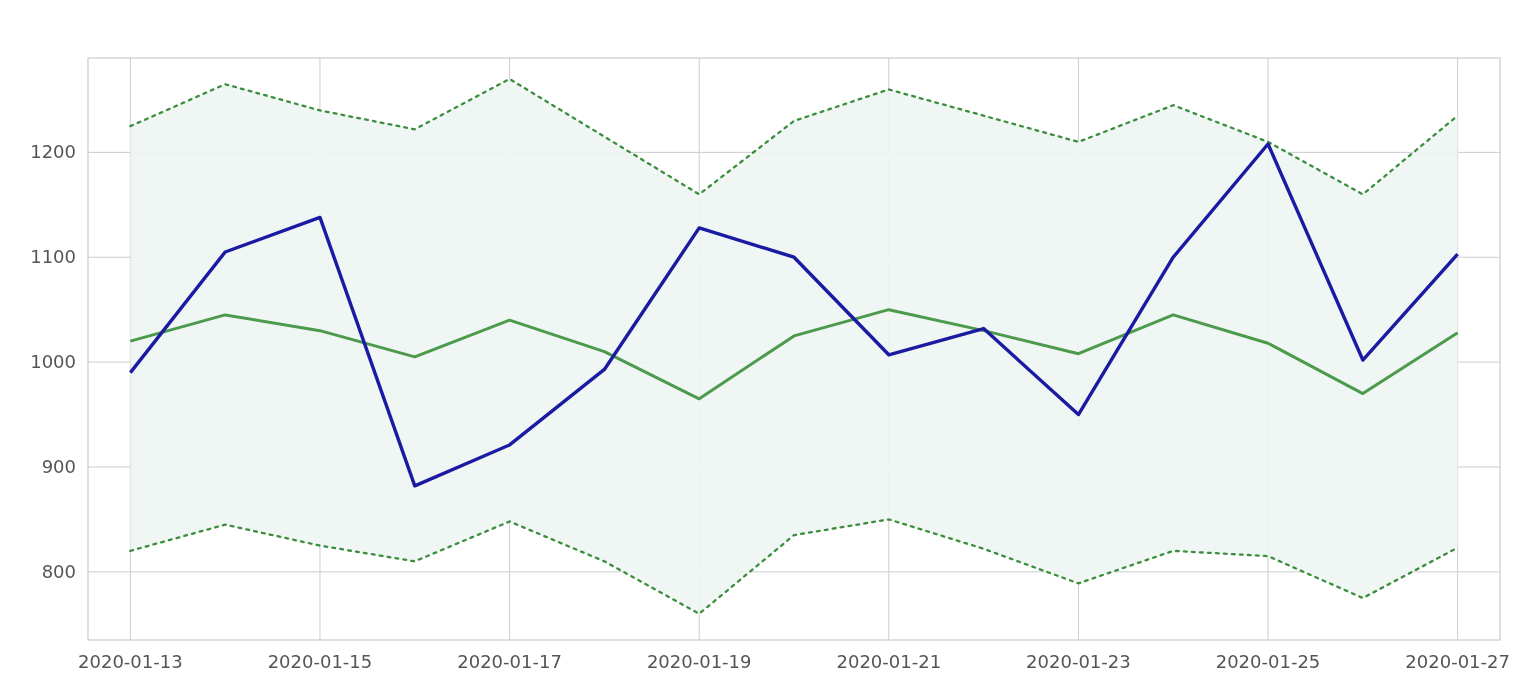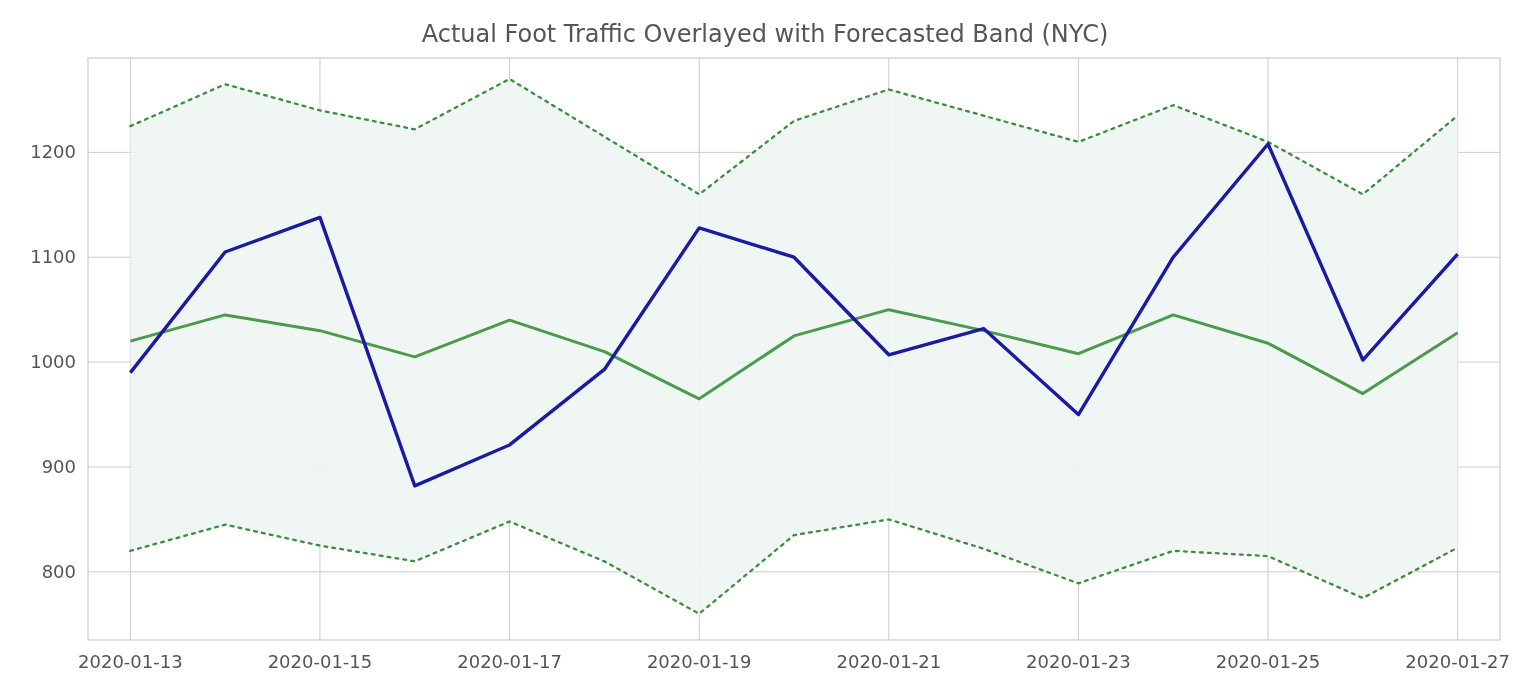--- a/index.html
+++ b/index.html
@@ -64,21 +64,20 @@
     fill: none;
     stroke: #1a1aa3;
     stroke-width: 3.4;
     stroke-linejoin: round;
   }
 </style>
 </head>
 <body>
 
 <div class="chart-wrap">
-  <div class="title">Actual Foot Traffic Overlayed with Forecasted Band (NYC)</div>
   <svg id="chart-svg" width="1530" height="700">
       <g>
         <line x1="88" y1="571.8378378378378" x2="1500" y2="571.8378378378378" class="grid-line"></line>
         <line x1="88" y1="466.97297297297297" x2="1500" y2="466.97297297297297" class="grid-line"></line>
         <line x1="88" y1="362.1081081081081" x2="1500" y2="362.1081081081081" class="grid-line"></line>
         <line x1="88" y1="257.2432432432432" x2="1500" y2="257.2432432432432" class="grid-line"></line>
         <line x1="88" y1="152.3783783783784" x2="1500" y2="152.3783783783784" class="grid-line"></line>
         <line x1="130.36" y1="58" x2="130.36" y2="640" class="grid-line"></line>
         <line x1="319.97142857142853" y1="58" x2="319.97142857142853" y2="640" class="grid-line"></line>
         <line x1="509.5828571428571" y1="58" x2="509.5828571428571" y2="640" class="grid-line"></line>

